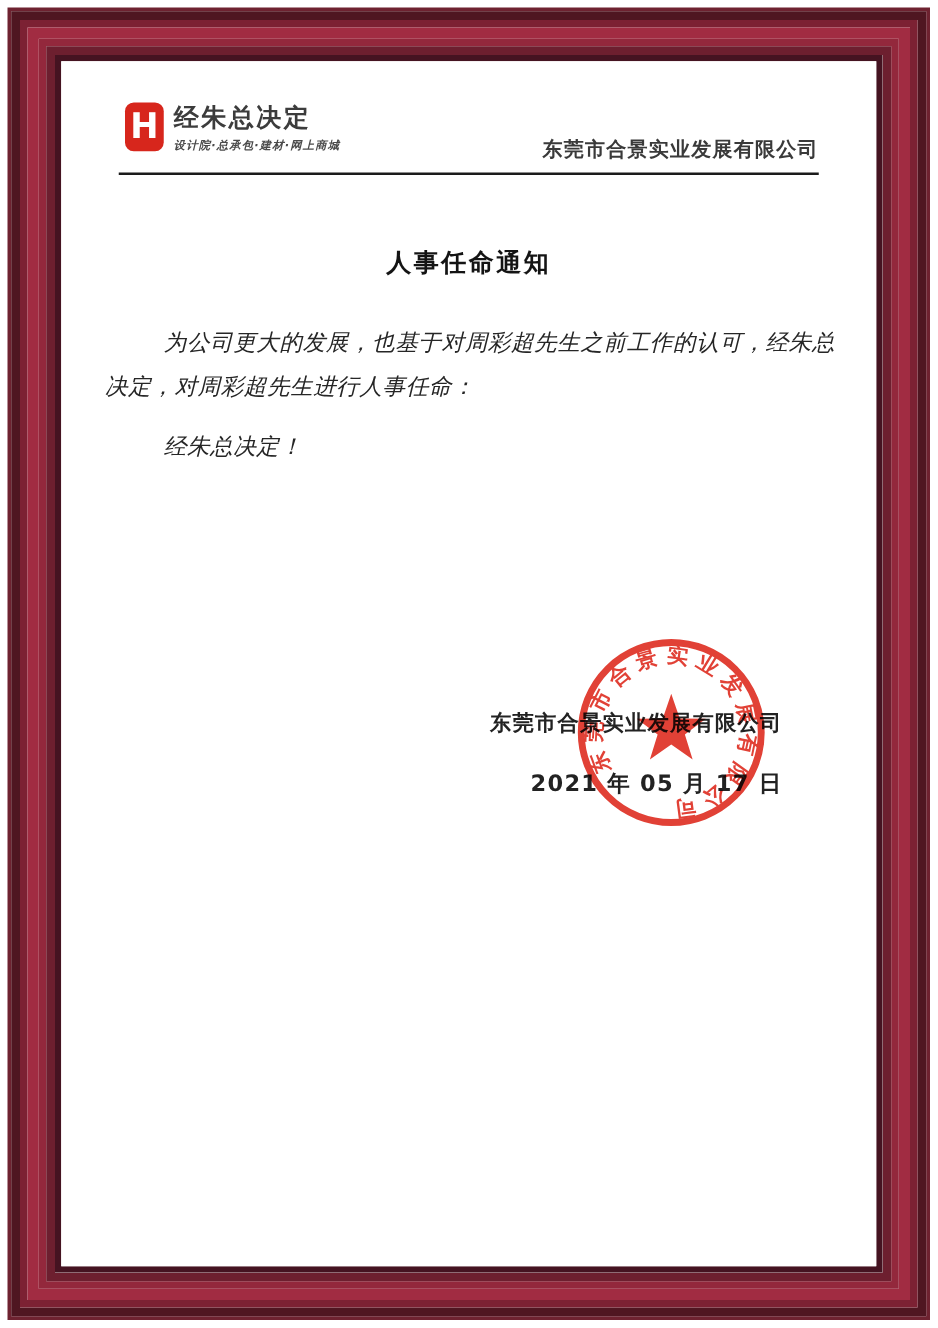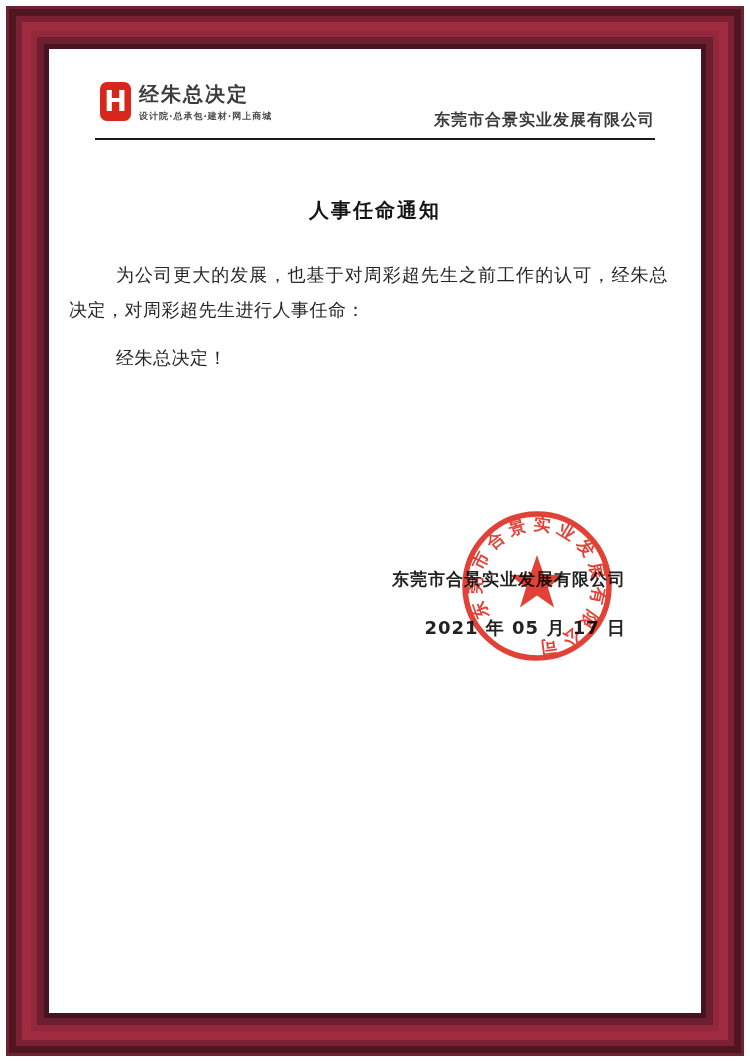--- a/index.html
+++ b/index.html
@@ -19,32 +19,32 @@
 
   
   .logo{position:absolute;left:51px;top:33px;display:flex;align-items:flex-start;}
   .logo-mark{
     width:31px;height:39px;background:#d7261c;border-radius:7px;
     display:flex;align-items:center;justify-content:center;flex:0 0 auto;
   }
   .logo-mark span{color:#ffffff;font-weight:900;font-size:27px;line-height:1;transform:scaleY(1.05);}
   .logo-textcol{margin-left:8px;}
   .logo-name{font-size:20px;font-weight:900;color:#3c3c3c;letter-spacing:2px;line-height:24px;}
-  .logo-tagline{font-size:9px;color:#4a4a4a;letter-spacing:1px;margin-top:4px;font-weight:700;}
+  .logo-tagline{font-size:9px;color:#4a4a4a;letter-spacing:1px;margin-top:4px;font-weight:700;font-style:italic;}
   .header-company{
     position:absolute;top:61px;right:46px;font-size:16px;font-weight:600;color:#3a3a3a;letter-spacing:1px;
   }
   .header-rule{position:absolute;left:46px;right:46px;top:89px;border-top:2px solid #1b1b1b;}
 
   
   .doc-title{
     position:absolute;left:0;right:0;top:148px;text-align:center;
     font-size:20px;font-weight:800;color:#141414;letter-spacing:2px;
   }
-  .doc-body{position:absolute;left:20px;right:33px;top:208px;}
+  .doc-body{position:absolute;left:35px;right:33px;top:208px;font-style:italic;}
   .doc-body p{
     margin:0 0 13px 0;font-size:18px;line-height:35px;color:#262626;
     text-align:justify;text-indent:47px;letter-spacing:0.5px;
   }
 
   
   .signature{position:absolute;top:519px;right:75px;text-align:right;}
   .sig-company{font-size:17px;font-weight:600;color:#222222;letter-spacing:1px;line-height:22px;}
   .sig-date{font-size:18px;font-weight:600;color:#222222;letter-spacing:1px;line-height:22px;margin-top:27px;}
 

